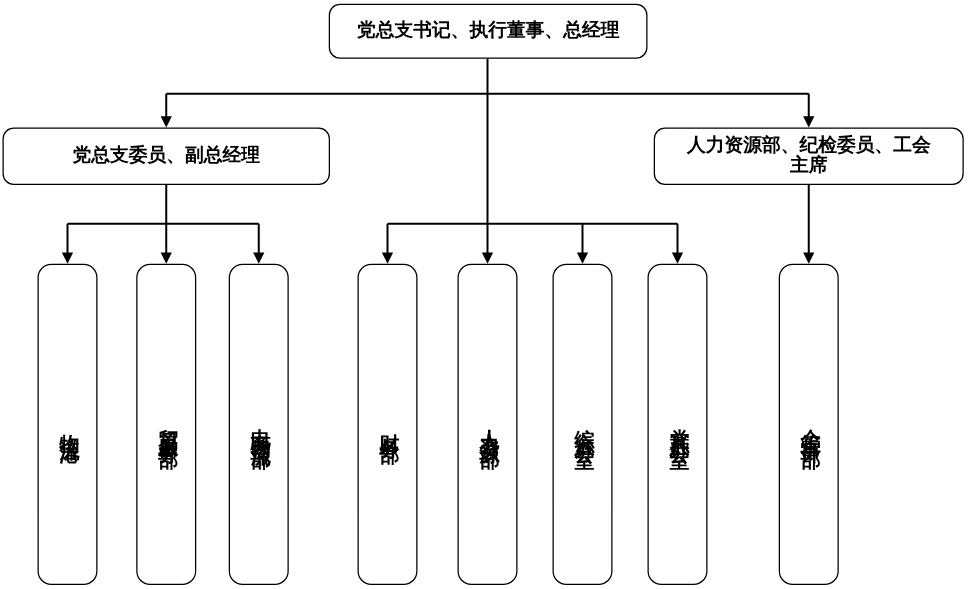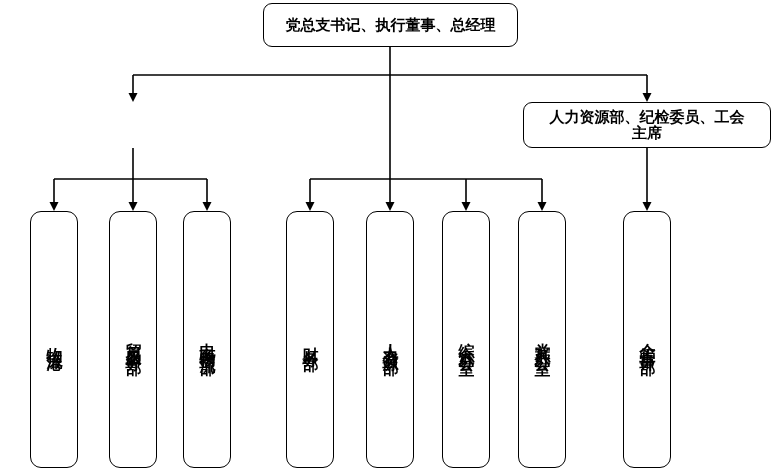--- a/index.html
+++ b/index.html
@@ -93,20 +93,23 @@
       <polygon points="461.5,202 470.5,202 466,211"></polygon>
       <polygon points="537.5,202 546.5,202 542,211"></polygon>
       <polygon points="642.5,202 651.5,202 647,211"></polygon>
     </g>
   </svg>
 
   <div class="node h-box" style="left:263px; top:3px; width:255px; height:44px;">
     <span>党总支书记、执行董事、总经理</span>
   </div>
 
+  <div class="node h-box" style="left:2px; top:102px; width:262px; height:46px;">
+    <span>党总支委员、副总经理</span>
+  </div>
   <div class="node h-box" style="left:523px; top:102px; width:248px; height:46px;">
     <span>人力资源部、纪检委员、工会主席</span>
   </div>
 
   <div class="node v-box" style="left:30px;">
     <span class="v-label">物流港</span>
   </div>
   <div class="node v-box" style="left:109px;">
     <span class="v-label">贸易服务部</span>
   </div>

